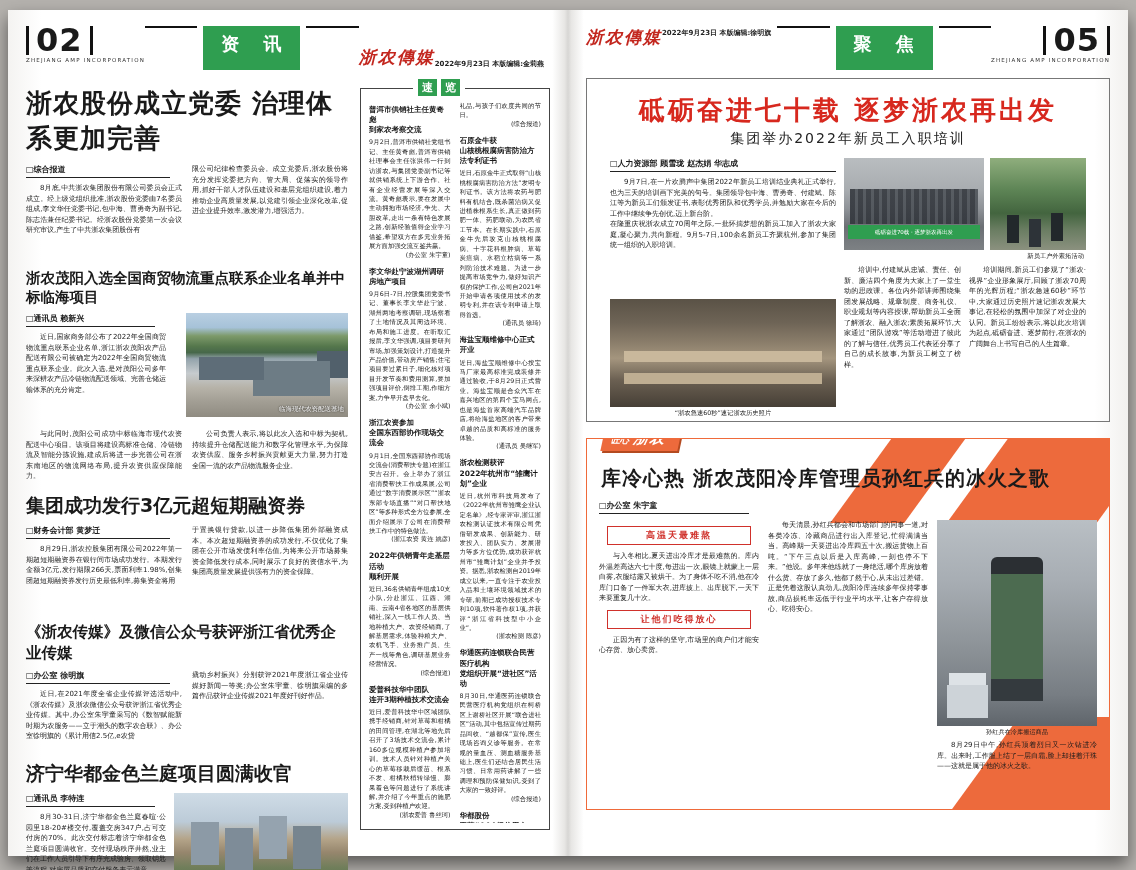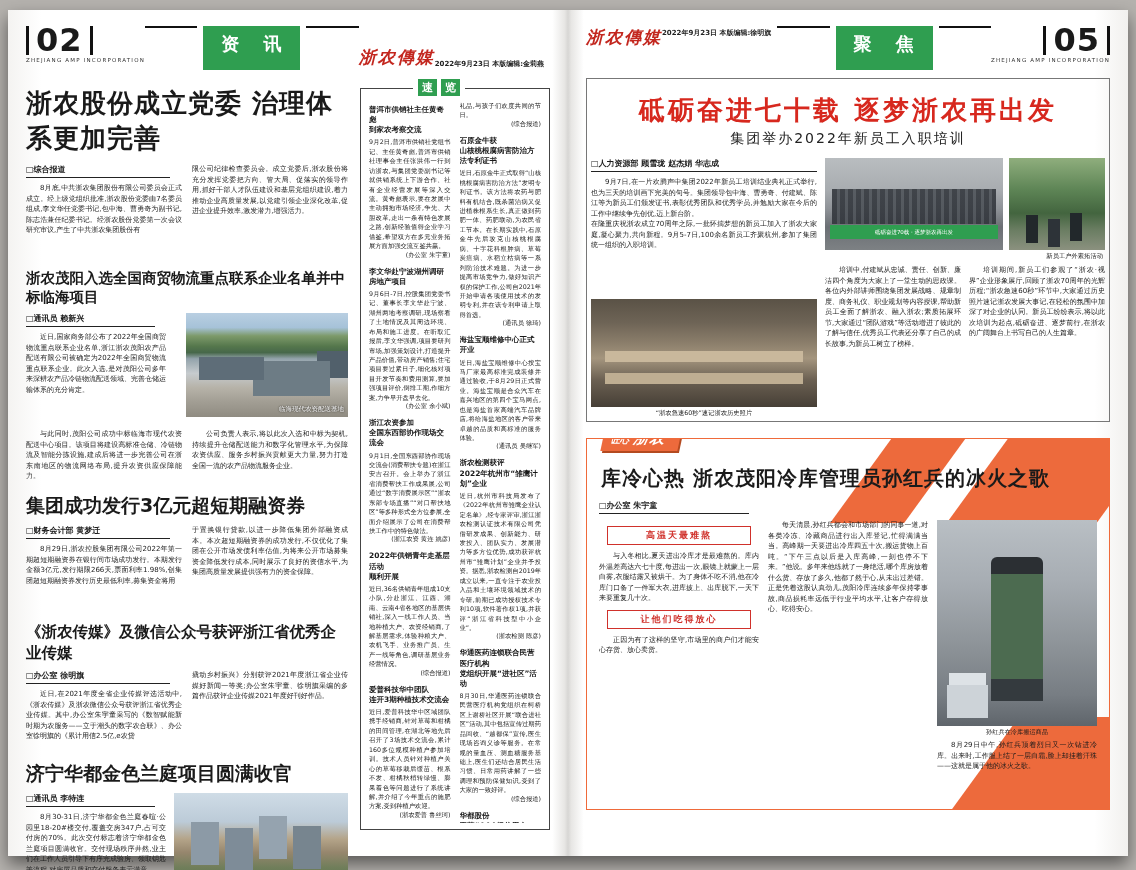--- a/index.html
+++ b/index.html
@@ -57,21 +57,21 @@
   .bbadge{position:absolute;top:-10px;left:52px;display:flex;gap:4px;background:#fff;padding:0 5px;}
   .bbadge span{background:#2f9e50;color:#fff;font-size:11px;font-weight:700;padding:3px 4px;line-height:1;}
   .bcols{display:flex;gap:9px;height:100%;overflow:hidden;}
   .bcol{flex:1;min-width:0;overflow:hidden;}
   .bi{margin-bottom:7px;}
   .bt{font-size:7.5px;font-weight:900;margin:4px 0 2px 0;white-space:pre-line;line-height:1.35;}
   .bb{font-size:6.3px;line-height:1.5;text-align:justify;}
   .bs{font-size:6.3px;text-align:right;color:#222;}
 
   
-  .fbox{border:1px solid #777;padding:10px 4px;box-sizing:border-box;height:344px;overflow:hidden;}
+  .fbox{border:1px solid #777;padding:10px 23px;box-sizing:border-box;height:344px;overflow:hidden;}
   .ftitle{color:#d7281e;font-size:26px;font-weight:900;text-align:center;letter-spacing:3px;margin:4px 0 2px 0;}
   .fsub{font-size:14px;text-align:center;letter-spacing:2px;color:#222;margin-bottom:10px;}
   .fzones{display:flex;gap:8px;}
   .fleft{width:226px;flex:none;display:flex;flex-direction:column;}
   .fright{flex:1;min-width:0;display:flex;flex-direction:column;}
   .fphotos{display:flex;gap:6px;height:92px;}
   .fcapr{font-size:6.3px;text-align:right;margin:2px 2px 4px 0;}
   .fcols{display:flex;gap:8px;flex:1;overflow:hidden;}
   .fcols>div{flex:1;min-width:0;}
   .fcapm{font-size:6.3px;text-align:center;margin-top:2px;}

